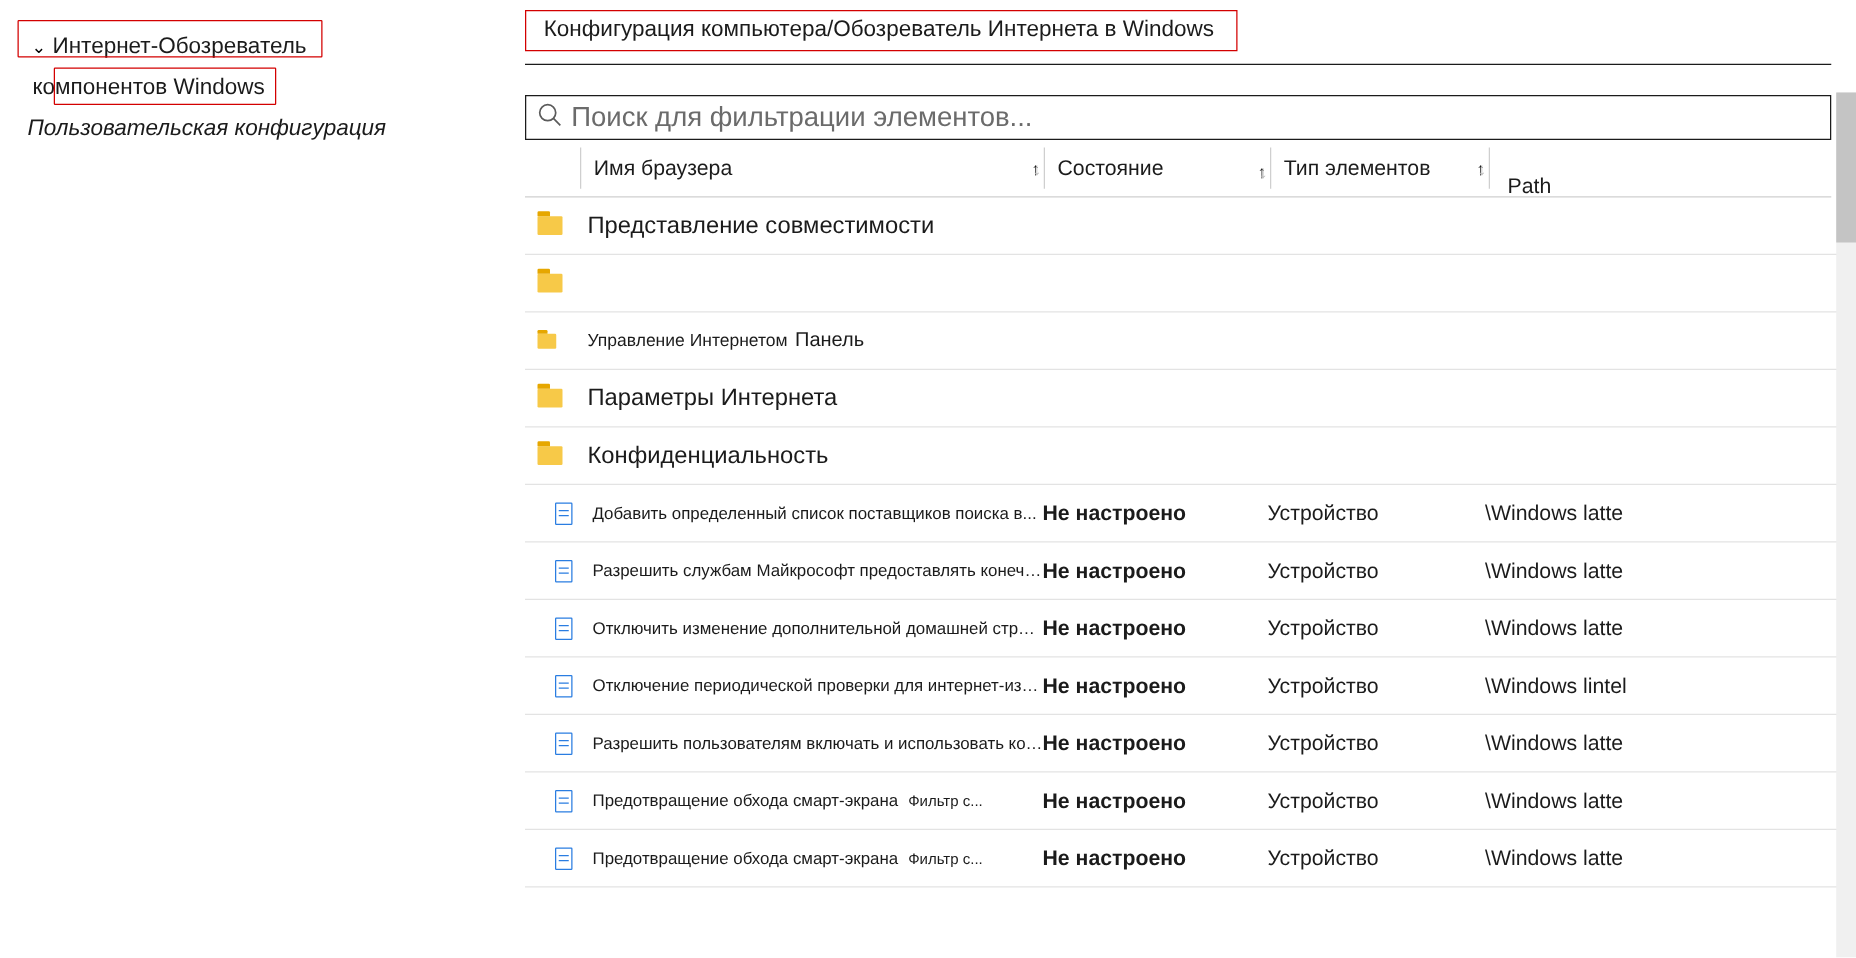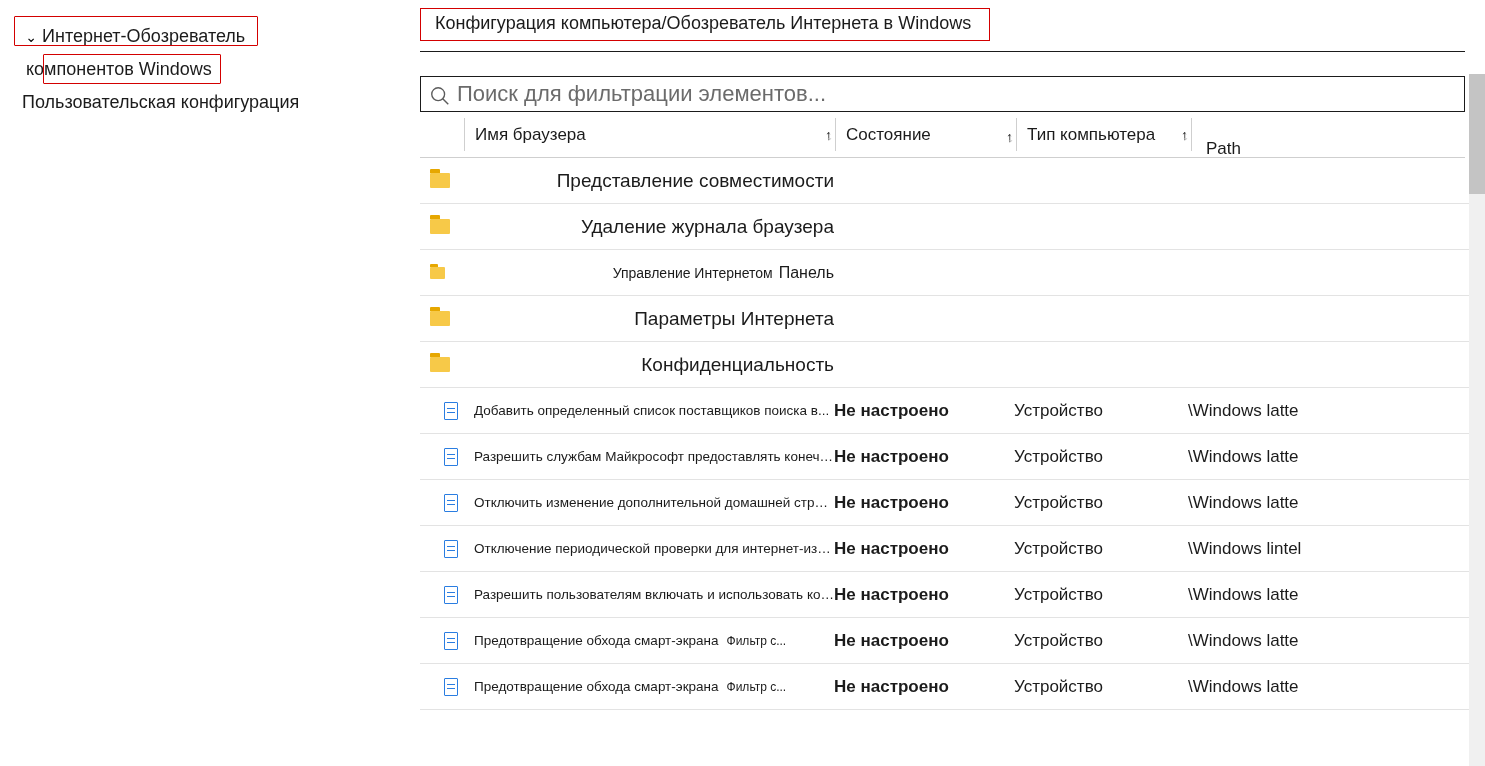--- a/index.html
+++ b/index.html
@@ -66,21 +66,21 @@
     border: 1.5px solid #d30000;
     padding: 4px 18px 6px 14px;
     font-size: 18px;
   }
 
   .search-wrap {
     margin-top: 24px;
     margin-right: 20px;
     border: 1.5px solid #1b1b1b;
     display: flex;
-    align-items: flex-end;
+    align-items: flex-start;
     padding: 4px 8px;
   }
   .search-icon {
     width: 22px; height: 22px; flex: 0 0 22px;
     margin-right: 6px;
   }
   .search-input {
     flex: 1;
     border: none;
     outline: none;
@@ -138,21 +138,20 @@
   .row.setting .icon-cell { justify-content: flex-start; padding-left: 24px; }
 
   .row .c-name  { width: 370px; padding-left: 0; overflow:hidden; white-space:nowrap; text-overflow:ellipsis; }
   .row .c-state { width: 180px; font-weight: 600; font-size: 17px; }
   .row .c-type  { width: 174px; font-size: 17px; }
   .row .c-path  { flex:1; font-size: 17px; }
 
   .row.folder .c-name {
     font-size: 19px;
     padding-left: 6px;
-    text-align: right;
   }
   .row.setting .c-name {
     font-size: 13.5px;
     padding-left: 10px;
     overflow:hidden; white-space:nowrap; text-overflow:ellipsis;
   }
   .row.folder.small .c-name {
     font-size: 14px;
   }
   .row.folder.small .panel-lbl {
@@ -222,21 +221,21 @@
 <body>
 
 <div class="sidebar">
   <div class="tree-item level-0">
     <span class="chev">⌄</span>
     <span>Интернет-Обозреватель</span>
   </div>
   <div class="tree-item level-1">
     <span>компонентов Windows</span>
   </div>
-  <div class="tree-item level-0" style="padding-left:22px;">
+  <div class="tree-item level-0" style="padding-left:22px;font-style:italic;">
     <span>Пользовательская конфигурация</span>
   </div>
 
   <div class="redbox" style="left:14px; top:16px; width:244px; height:30px;"></div>
   <div class="redbox" style="left:43px; top:54px; width:178px; height:30px;"></div>
 </div>
 
 <div class="main">
 
   <div class="breadcrumb-line">
@@ -264,21 +263,21 @@
     <div class="col-sep"></div>
     <div class="col-state">
       <span>Состояние</span>
       <span class="sort-arrows">
           <span>↑</span>
           <span class="dn">↓</span>
         </span>
     </div>
     <div class="col-sep"></div>
     <div class="col-type">
-      <span>Тип компьютера</span>
+      <span>Тип элементов</span>
       <span class="sort-arrows">
           <span>↑</span>
           <span class="dn">↓</span>
         </span>
     </div>
     <div class="col-sep"></div>
     <div class="col-path">
       <span>Path</span>
     </div>
   </div>
@@ -290,21 +289,20 @@
         </div>
         <div class="c-name">Представление совместимости</div>
         <div class="c-state"></div>
         <div class="c-type"></div>
         <div class="c-path"></div>
       </div>
       <div class="row folder">
         <div class="icon-cell">
           <div class="folder-icon"></div>
         </div>
-        <div class="c-name">Удаление журнала браузера</div>
         <div class="c-state"></div>
         <div class="c-type"></div>
         <div class="c-path"></div>
       </div>
       <div class="row folder small">
         <div class="icon-cell">
           <div class="folder-icon small"></div>
         </div>
         <div class="c-name">Управление Интернетом<span class="panel-lbl">Панель</span></div>
         <div class="c-state"></div>

